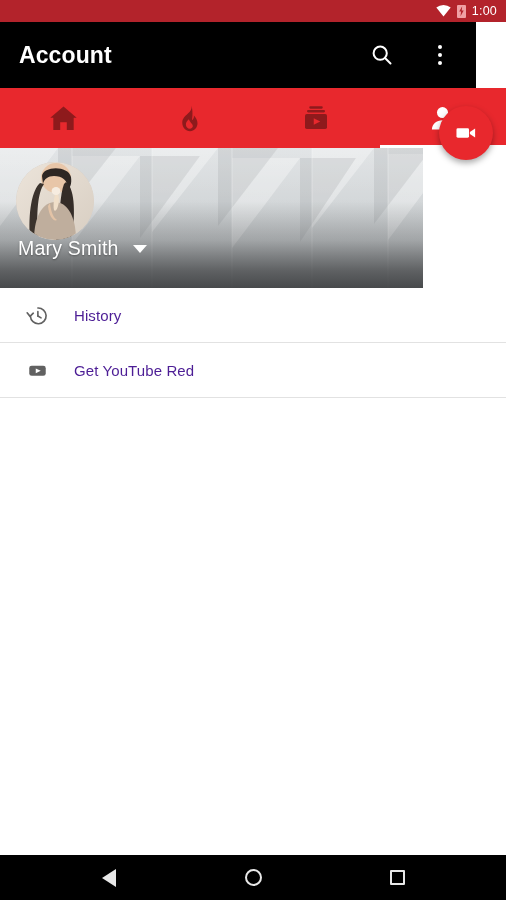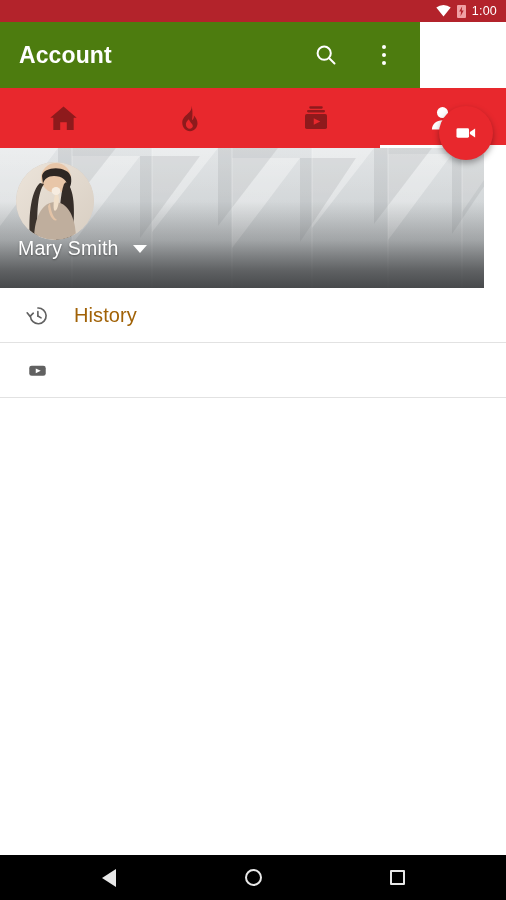--- a/index.html
+++ b/index.html
@@ -18,22 +18,22 @@
     display:flex; align-items:center; justify-content:flex-end;
     padding-right:9px; gap:6px;
   }
   .status-icons { display:flex; align-items:center; gap:6px; }
   .wifi-ico { display:block; }
   .batt-ico { display:block; }
   .clock-text { color:#ffffff; font-size:12.5px; letter-spacing:.2px; }
 
   
   .appbar {
-    position:absolute; top:22px; left:0; width:420px; height:66px;
-    background:#4d7c0f;
+    position:absolute; top:22px; left:0; width:476px; height:66px;
+    background:#000000;
     display:flex; align-items:center;
   }
   .appbar-title {
     color:#ffffff; font-size:23px; font-weight:bold;
     margin-left:19px; letter-spacing:.1px;
   }
   .appbar-actions {
     margin-left:auto; display:flex; align-items:center; gap:14px;
     padding-right:14px;
   }
@@ -55,21 +55,21 @@
     display:flex; align-items:center; justify-content:center;
     cursor:pointer;
   }
   .tab-ind {
     position:absolute; bottom:0; left:0; right:0; height:3px;
     background:#ffffff;
   }
 
   
   .banner {
-    position:absolute; top:148px; left:0; width:484px; height:140px;
+    position:absolute; top:148px; left:0; width:423px; height:140px;
     overflow:hidden; background:#c9ccce;
   }
   .banner-tex { position:absolute; inset:0; }
   .banner-shade {
     position:absolute; inset:0;
     background:linear-gradient(to bottom,
       rgba(255,255,255,0.10) 0%,
       rgba(255,255,255,0.02) 38%,
       rgba(90,92,94,0.35) 66%,
       rgba(70,72,74,0.80) 88%,
@@ -107,21 +107,21 @@
   
   .list { position:absolute; top:288px; left:0; width:506px; }
   .row {
     height:54px; display:flex; align-items:center;
     cursor:pointer; background:#fff;
   }
   .row-ico {
     width:74px; display:flex; align-items:center; justify-content:center;
     flex:0 0 74px;
   }
-  .row-label { font-size:20px; color:#a16207; letter-spacing:.1px; }
+  .row-label { font-size:15px; color:#4c1d95; letter-spacing:.1px; }
   .divider { height:1px; background:#e2e2e2; width:506px; }
 
   
   .navbar {
     position:absolute; bottom:0; left:0; width:506px; height:45px;
     background:#000000; display:flex; align-items:center; justify-content:center;
     gap:104px;
   }
   .nav-btn { width:40px; height:40px; display:flex; align-items:center; justify-content:center; cursor:pointer; }
   .nav-circle { width:17px; height:17px; border:2px solid #e8e8e8; border-radius:50%; }
@@ -300,20 +300,21 @@
 
     <div class="divider"></div>
 
     <div class="row">
       <div class="row-ico">
         <svg width="23" height="23" viewBox="0 0 24 24">
           <rect x="3.4" y="7.0" width="17.2" height="10.6" rx="2.6" fill="#616161"></rect>
           <path d="M10.2 9.8 L15.4 12.3 L10.2 14.8 Z" fill="#ffffff"></path>
         </svg>
       </div>
+      <span class="row-label">Get YouTube Red</span>
     </div>
 
     <div class="divider"></div>
   </div>
 
   <div class="navbar">
     <div class="nav-btn">
       <span class="nav-tri"></span>
     </div>
     <div class="nav-btn">

